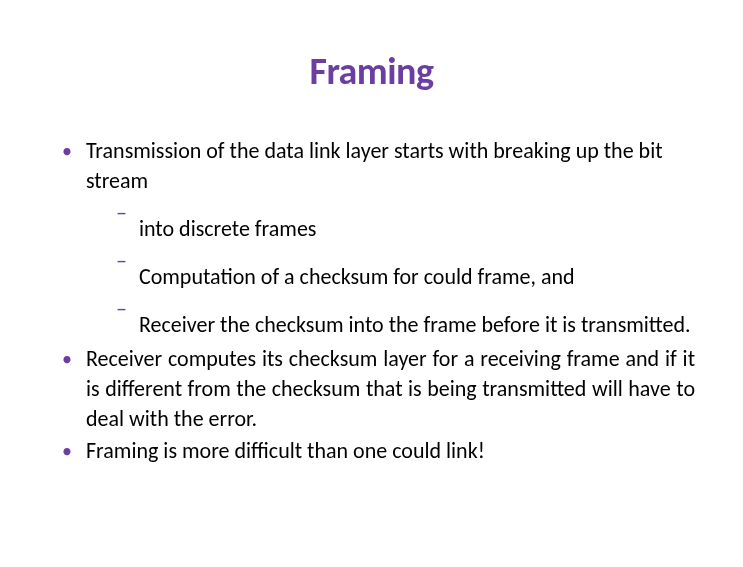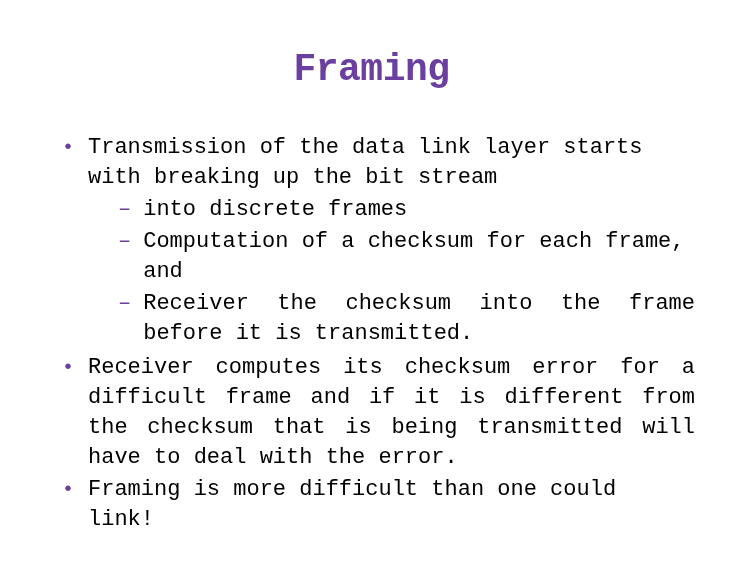--- a/index.html
+++ b/index.html
@@ -11,21 +11,20 @@
       width: 743px;
       height: 567px;
       background: #ffffff;
       font-family: Calibri, 'Segoe UI', Arial, sans-serif;
       position: relative;
     }
     .slide {
       width: 100%;
       height: 100%;
       padding: 48px 0 4px 0;
-      font-family: Liberation Mono, monospace;
     }
     .title {
       text-align: center;
       font-size: 38px;
       font-weight: 700;
       color: #6b3fa0;
       margin-bottom: 42px;
       letter-spacing: -0.5px;
     }
     .content {
@@ -71,20 +70,21 @@
       font-size: 22px;
       line-height: 30px;
       margin-right: 12px;
       flex-shrink: 0;
     }
     .sub-text {
       font-size: 22px;
       line-height: 30px;
       color: #000000;
       flex: 1;
+      margin-top: 16px;
     }
   </style>
 </head>
 <body>
 
 <div class="slide">
   <h1 class="title">Framing</h1>
   <div class="content">
     <ul class="bullet-list">
 
@@ -92,33 +92,33 @@
         <span class="bullet-marker">•</span>
         <div style="flex:1">
           <span class="bullet-text">Transmission of the data link layer starts with breaking up the bit stream</span>
           <ul class="sub-list">
             <li class="sub-item">
               <span class="sub-marker">–</span>
               <span class="sub-text">into discrete frames</span>
             </li>
             <li class="sub-item">
               <span class="sub-marker">–</span>
-              <span class="sub-text">Computation of a checksum for each frame, and</span>
+              <span class="sub-text">Computation of a checksum for could frame, and</span>
             </li>
             <li class="sub-item">
               <span class="sub-marker">–</span>
               <span class="sub-text justify">Receiver the checksum into the frame before it is transmitted.</span>
             </li>
           </ul>
         </div>
       </li>
 
       <li class="bullet-item">
         <span class="bullet-marker">•</span>
-        <span class="bullet-text justify">Receiver computes its checksum error for a difficult frame and if it is different from the checksum that is being transmitted will have to deal with the error.</span>
+        <span class="bullet-text justify">Receiver computes its checksum layer for a receiving frame and if it is different from the checksum that is being transmitted will have to deal with the error.</span>
       </li>
 
       <li class="bullet-item">
         <span class="bullet-marker">•</span>
         <span class="bullet-text">Framing is more difficult than one could link!</span>
       </li>
 
     </ul>
   </div>
 </div>

